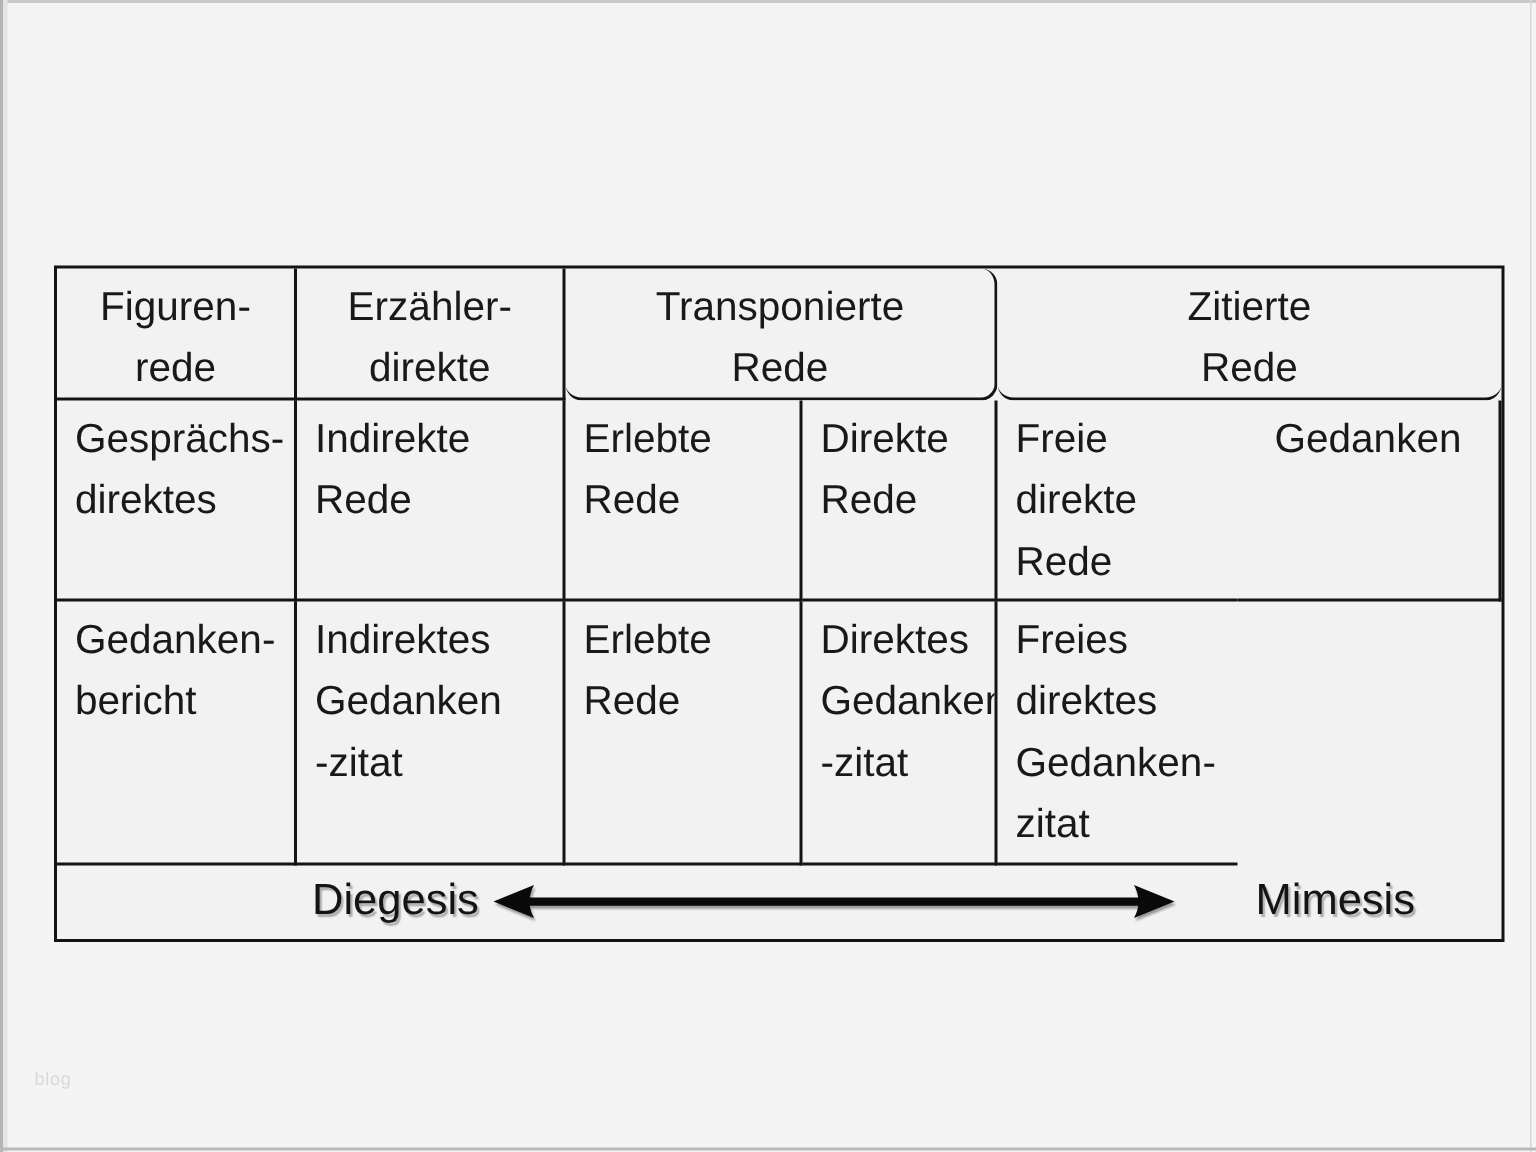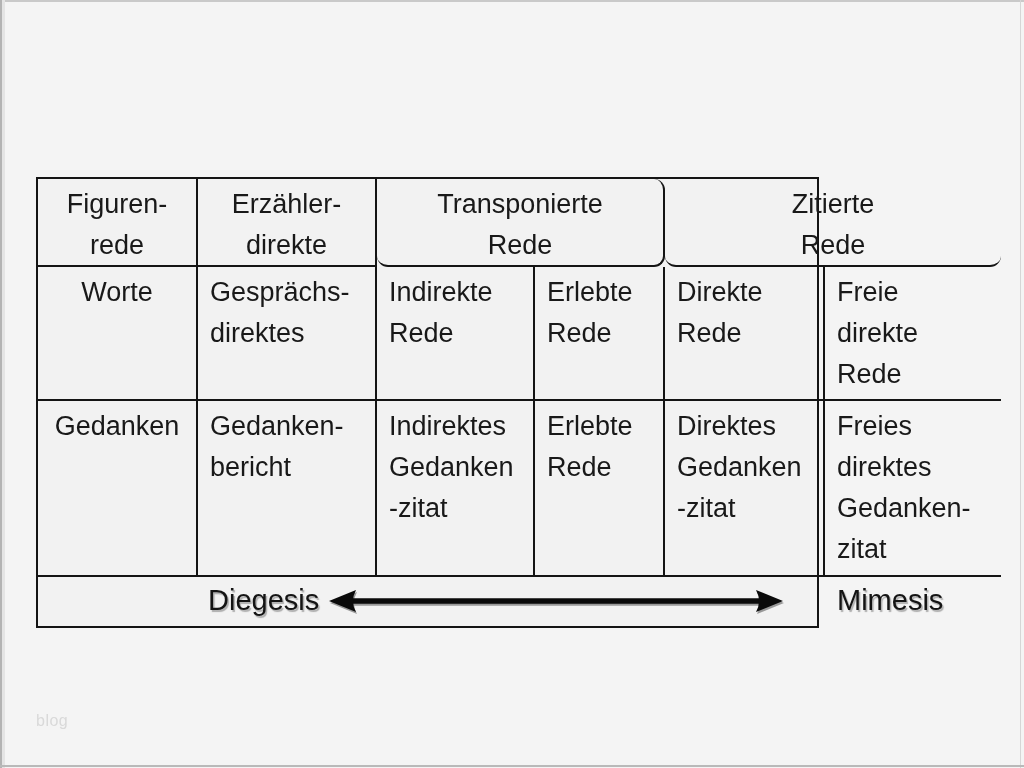--- a/index.html
+++ b/index.html
@@ -13,21 +13,21 @@
   .frame-line{position:absolute;background:#c6c6c6;}
   .fl-top{top:0;left:0;right:0;height:2px;background:#c9c9c9;}
   .fl-bottom{bottom:1px;left:0;right:0;height:2px;background:#b9b9b9;}
   .fl-left{left:0;top:0;bottom:0;width:2px;background:#b3b3b3;}
   .fl-left2{left:2px;top:0;bottom:0;width:3px;background:#e4e4e4;}
   .fl-right{right:3px;top:0;bottom:0;width:1px;background:#d6d6d6;}
 
   .tbl{
     position:absolute;
     left:36px;top:177px;
-    width:783px;height:451px;
+    width:967px;height:451px;
     box-sizing:border-box;
     border:2px solid #141414;
     display:grid;
     grid-template-columns:160px 179px 158px 130px 160px 176px;
     grid-template-rows:88px 134px 176px 49px;
     background:#f2f2f2;
   }
   .cell{
     box-sizing:border-box;
     border-right:2px solid #141414;
@@ -55,22 +55,22 @@
     text-shadow:1.5px 2px 1px rgba(90,90,90,0.45);
     white-space:nowrap;
   }
   .axis-label.left{left:170px;}
   .axis-label.right{left:799px;}
   .axis-arrow{
     position:absolute;left:290px;top:11px;width:456px;height:26px;
     filter:drop-shadow(1.5px 2.5px 0.6px rgba(80,80,80,0.55));
   }
   .watermark{
-    position:absolute;left:36px;top:712px;
-    font-size:16px;color:#d9d9d9;letter-spacing:0.5px;
+    position:absolute;left:23px;top:712px;
+    font-size:12px;color:#d9d9d9;letter-spacing:0.5px;
   }
 </style>
 </head>
 <body>
 
 <div>
 
   <div class="frame-line fl-top"></div>
   <div class="frame-line fl-left"></div>
   <div class="frame-line fl-left2"></div>
@@ -81,21 +81,20 @@
 
     <div class="cell center">Figuren-
 rede</div>
     <div class="cell center">Erzähler-
 direkte</div>
     <div class="cell center span2">Transponierte
 Rede</div>
     <div class="cell center span2 last">Zitierte
 Rede</div>
 
-    <div class="cell center">Worte</div>
     <div class="cell">Gesprächs-
 direktes</div>
     <div class="cell">Indirekte
 Rede</div>
     <div class="cell">Erlebte
 Rede</div>
     <div class="cell">Direkte
 Rede</div>
     <div class="cell last">Freie
 direkte

